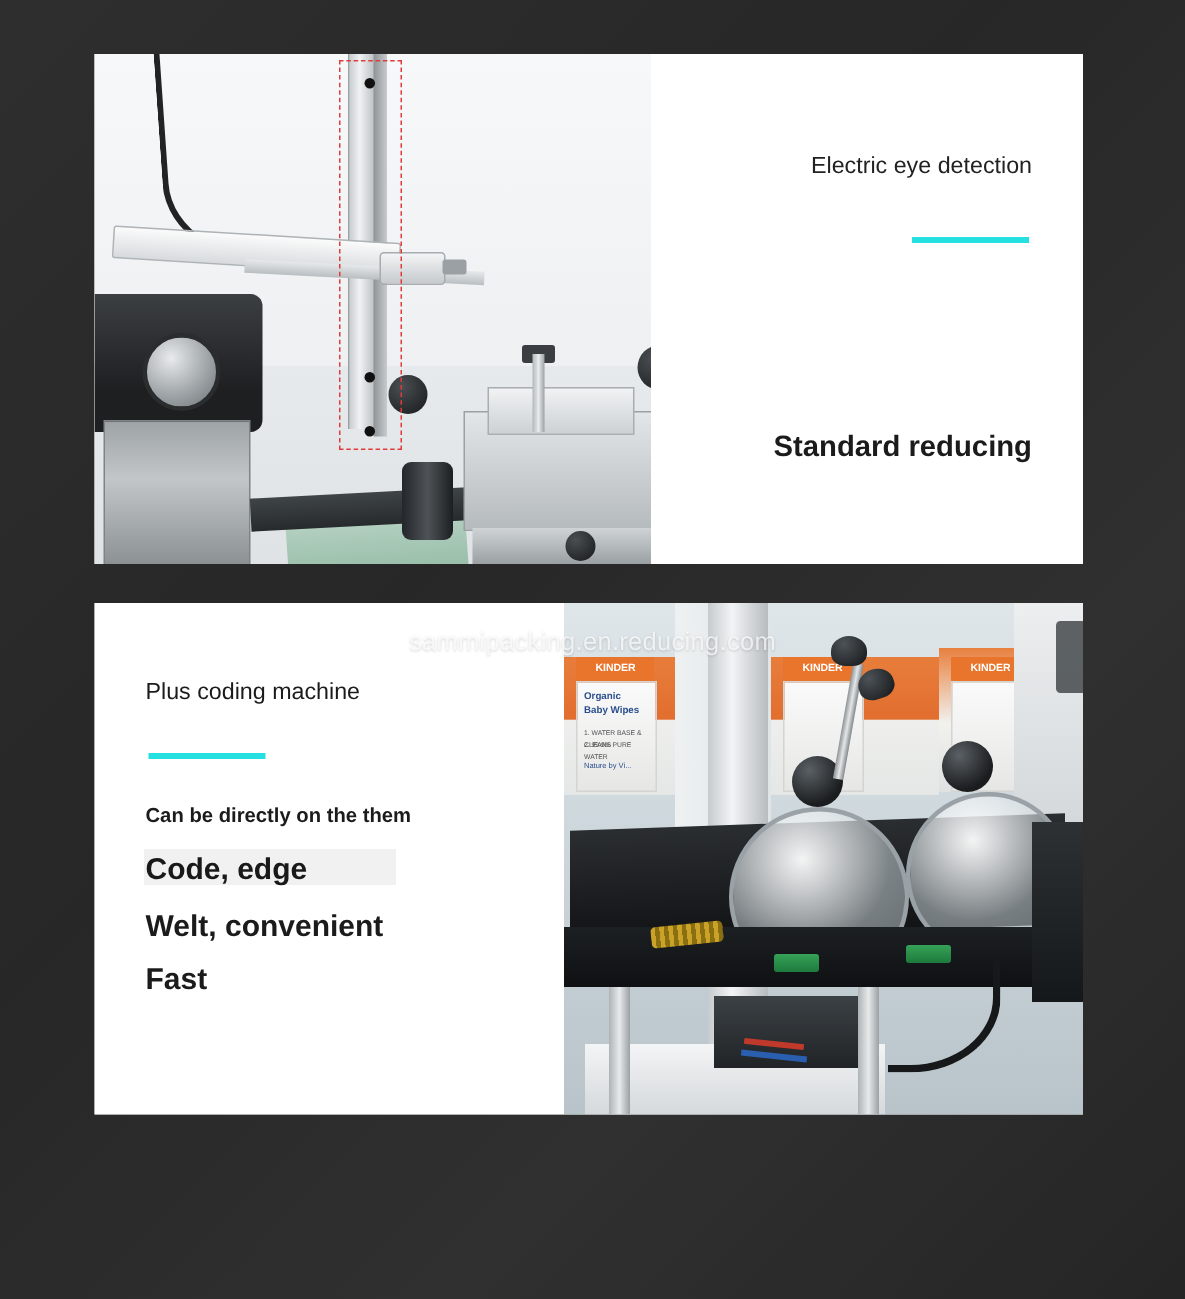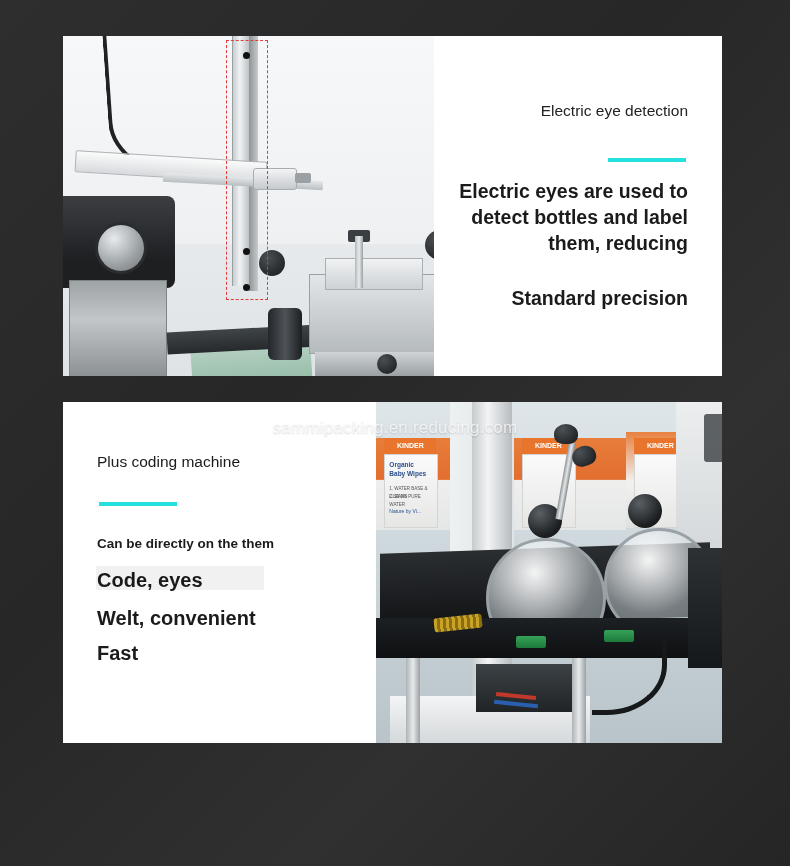--- a/index.html
+++ b/index.html
@@ -566,32 +566,31 @@
     <div class="ph1-smallknob"></div>
     <div class="ph1-dashbox"></div>
     <div class="ph1-dot" style="left:180px; top:16px;"></div>
     <div class="ph1-dot" style="left:180px; top:212px;"></div>
     <div class="ph1-dot" style="left:180px; top:248px;"></div>
   </div>
 
   <div class="text-side">
     <div class="p1-title">Electric eye detection</div>
     <div class="rule" id="p1-rule"></div>
-    <div class="p1-head">Electric eyes are used to detect bottles and label them, reducing</div>
-    <div class="p1-strong">Standard precision</div>
+    <div class="p1-strong">Standard reducing</div>
   </div>
 </div>
 
 <div class="panel" id="panel-two">
 
   <div class="text-side">
     <div class="p2-title-inner">Plus coding machine</div>
     <div class="rule" id="p2-rule"></div>
     <div class="p2-sub">Can be directly on the them</div>
-    <div class="p2-line p2-line-1">Code, eyes</div>
+    <div class="p2-line p2-line-1">Code, edge</div>
     <div class="p2-line p2-line-2">Welt, convenient</div>
     <div class="p2-line p2-line-3">Fast</div>
   </div>
 
   <div class="photo">
     <div class="ph2-bg"></div>
     <div class="ph2-shelf"></div>
     <div class="ph2-shelf2"></div>
 
     <div class="ph2-orange-label" style="left:8px;">KINDER SUPER</div>

